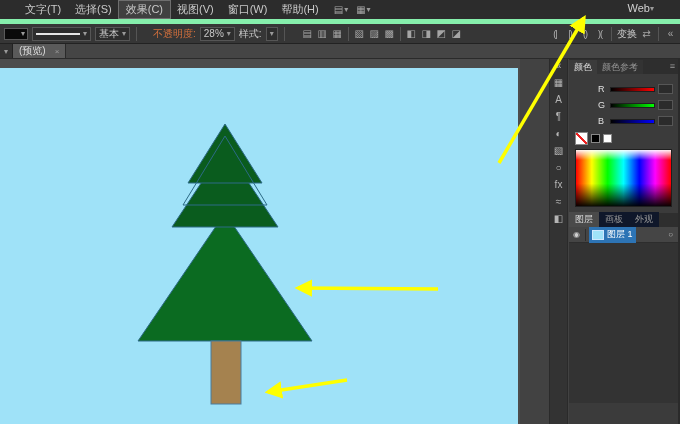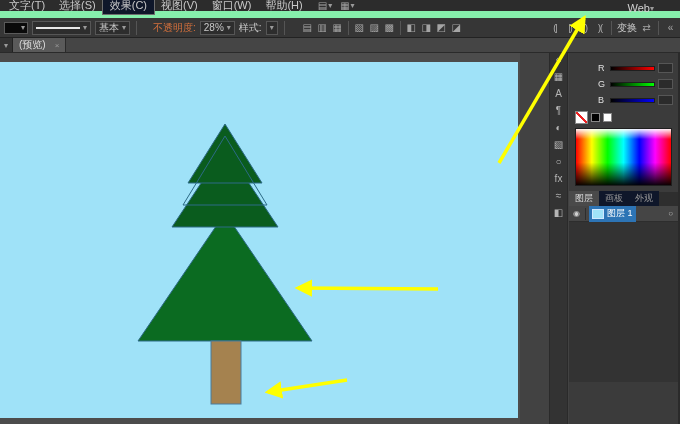--- a/index.html
+++ b/index.html
@@ -1,24 +1,24 @@
 <!DOCTYPE html>
 <html><head>
 <meta charset="utf-8">
 <style>
   * { box-sizing: border-box; margin: 0; padding: 0; }
   body { background:#222; font-family:"Liberation Sans","DejaVu Sans",sans-serif; }
   .app { position:relative; width:680px; height:424px; background:#383838; overflow:hidden;
          font-size:11px; color:#c9c9c9; cursor:default; }
 
   
-  .menu-bar { height:18px; background:#2c2c2c; border-bottom:7px solid #86efac;
-              display:flex; align-items:center; padding-left:2px; position:relative; }
+  .menu-bar { height:24px; background:#2c2c2c; border-bottom:5px solid #86efac;
+              display:flex; align-items:center; padding-left:18px; position:relative; }
   .mi { padding:1px 7px; white-space:nowrap; }
-  .mi.active { background:#0f172a; outline:1px solid #6e6e6e; }
+  .mi.active { background:#404040; outline:1px solid #6e6e6e; }
   .mbicons { display:flex; align-items:center; margin-left:8px; gap:1px; }
   .ic { color:#a8a8a8; font-size:10px; line-height:1; }
   .arr { font-size:8px; color:#9a9a9a; }
   .workspace { position:absolute; right:26px; top:2px; display:flex; align-items:center; color:#d0d0d0; }
 
   
   .control-bar { height:20px; background:#363636; border-bottom:1px solid #222;
                  display:flex; align-items:center; padding:0 4px; gap:4px; position:relative; font-size:10px; }
   .swatch { width:24px; height:12px; background:#0a0a0a; border:1px solid #5a5a5a;
             display:flex; align-items:center; justify-content:flex-end; padding-right:2px; }
@@ -192,20 +192,25 @@
         <span class="ic">¶</span>
         <span class="ic">◐</span>
         <span class="ic">▧</span>
         <span class="ic">○</span>
         <span class="ic">fx</span>
         <span class="ic">≈</span>
         <span class="ic">◧</span>
       </div>
 
       <div class="panels">
+        <div class="ptabs">
+          <span class="ptab">颜色</span>
+          <span class="ptab dim">颜色参考</span>
+          <span class="pmenu">≡</span>
+        </div>
 
         <div class="color-panel">
           <div class="chan">
             <span class="lbl">R</span>
             <span class="track tr-r"></span>
             <span class="val"></span>
           </div>
           <div class="chan">
             <span class="lbl">G</span>
             <span class="track tr-g"></span>

